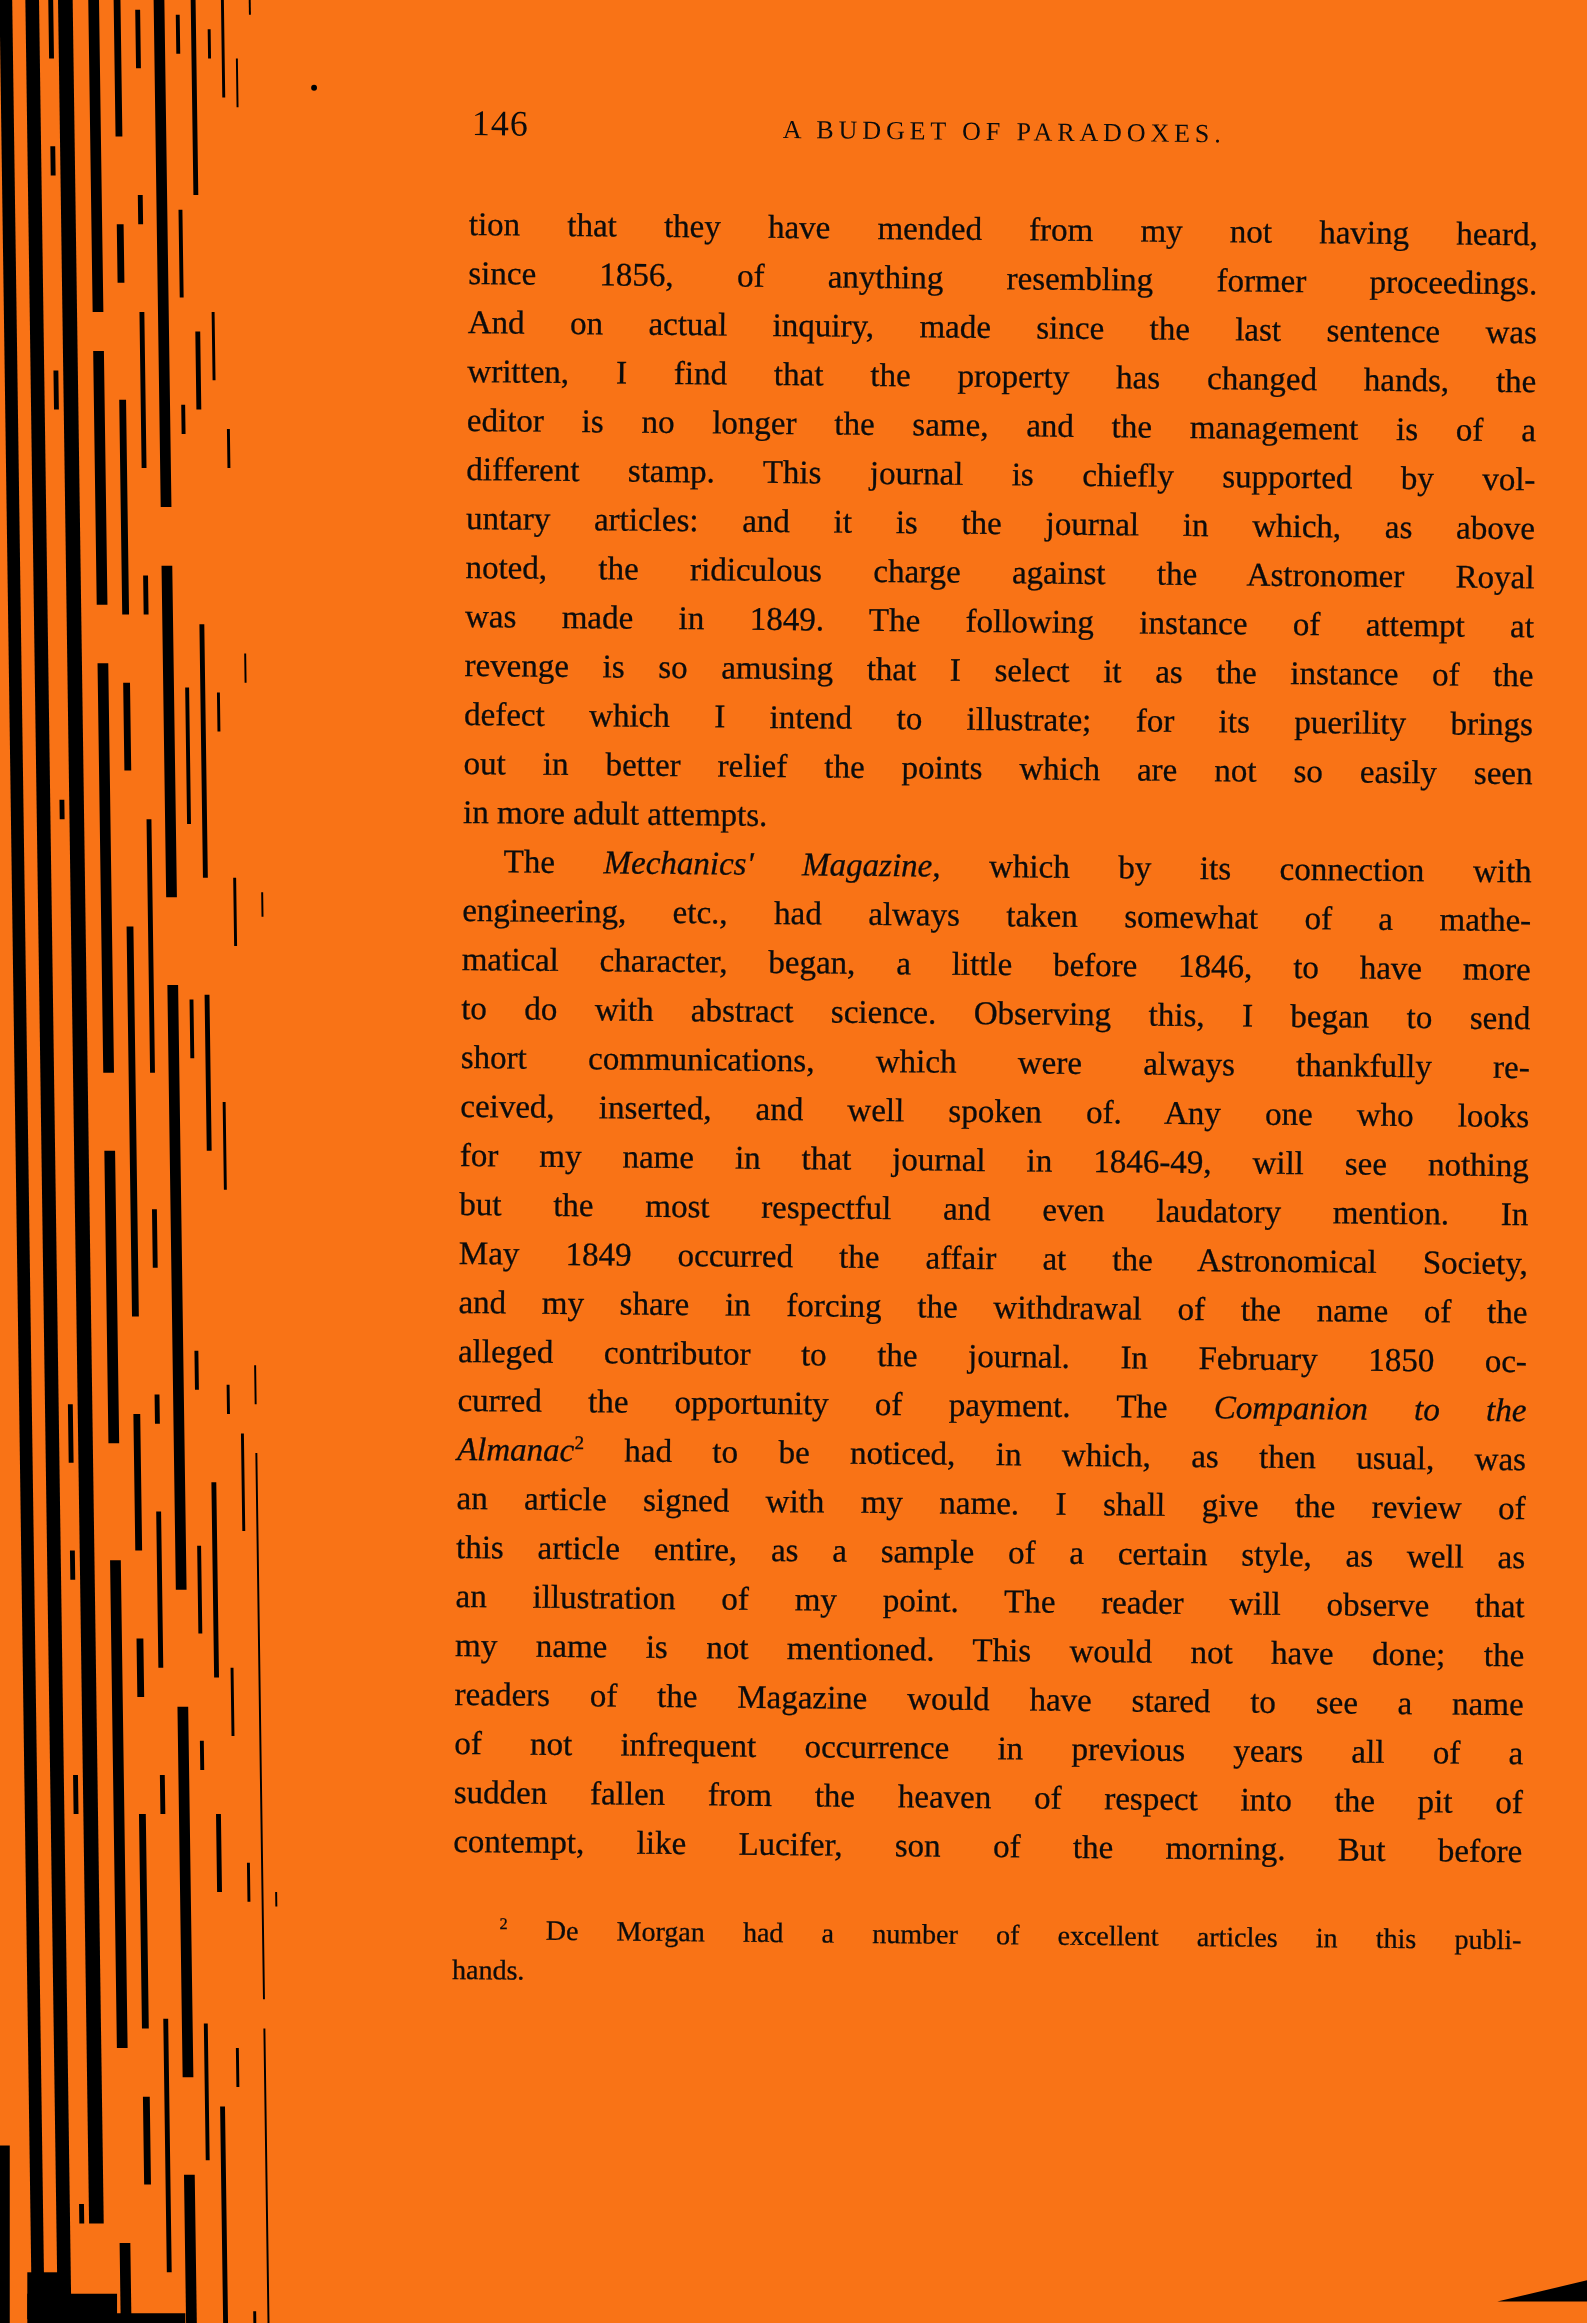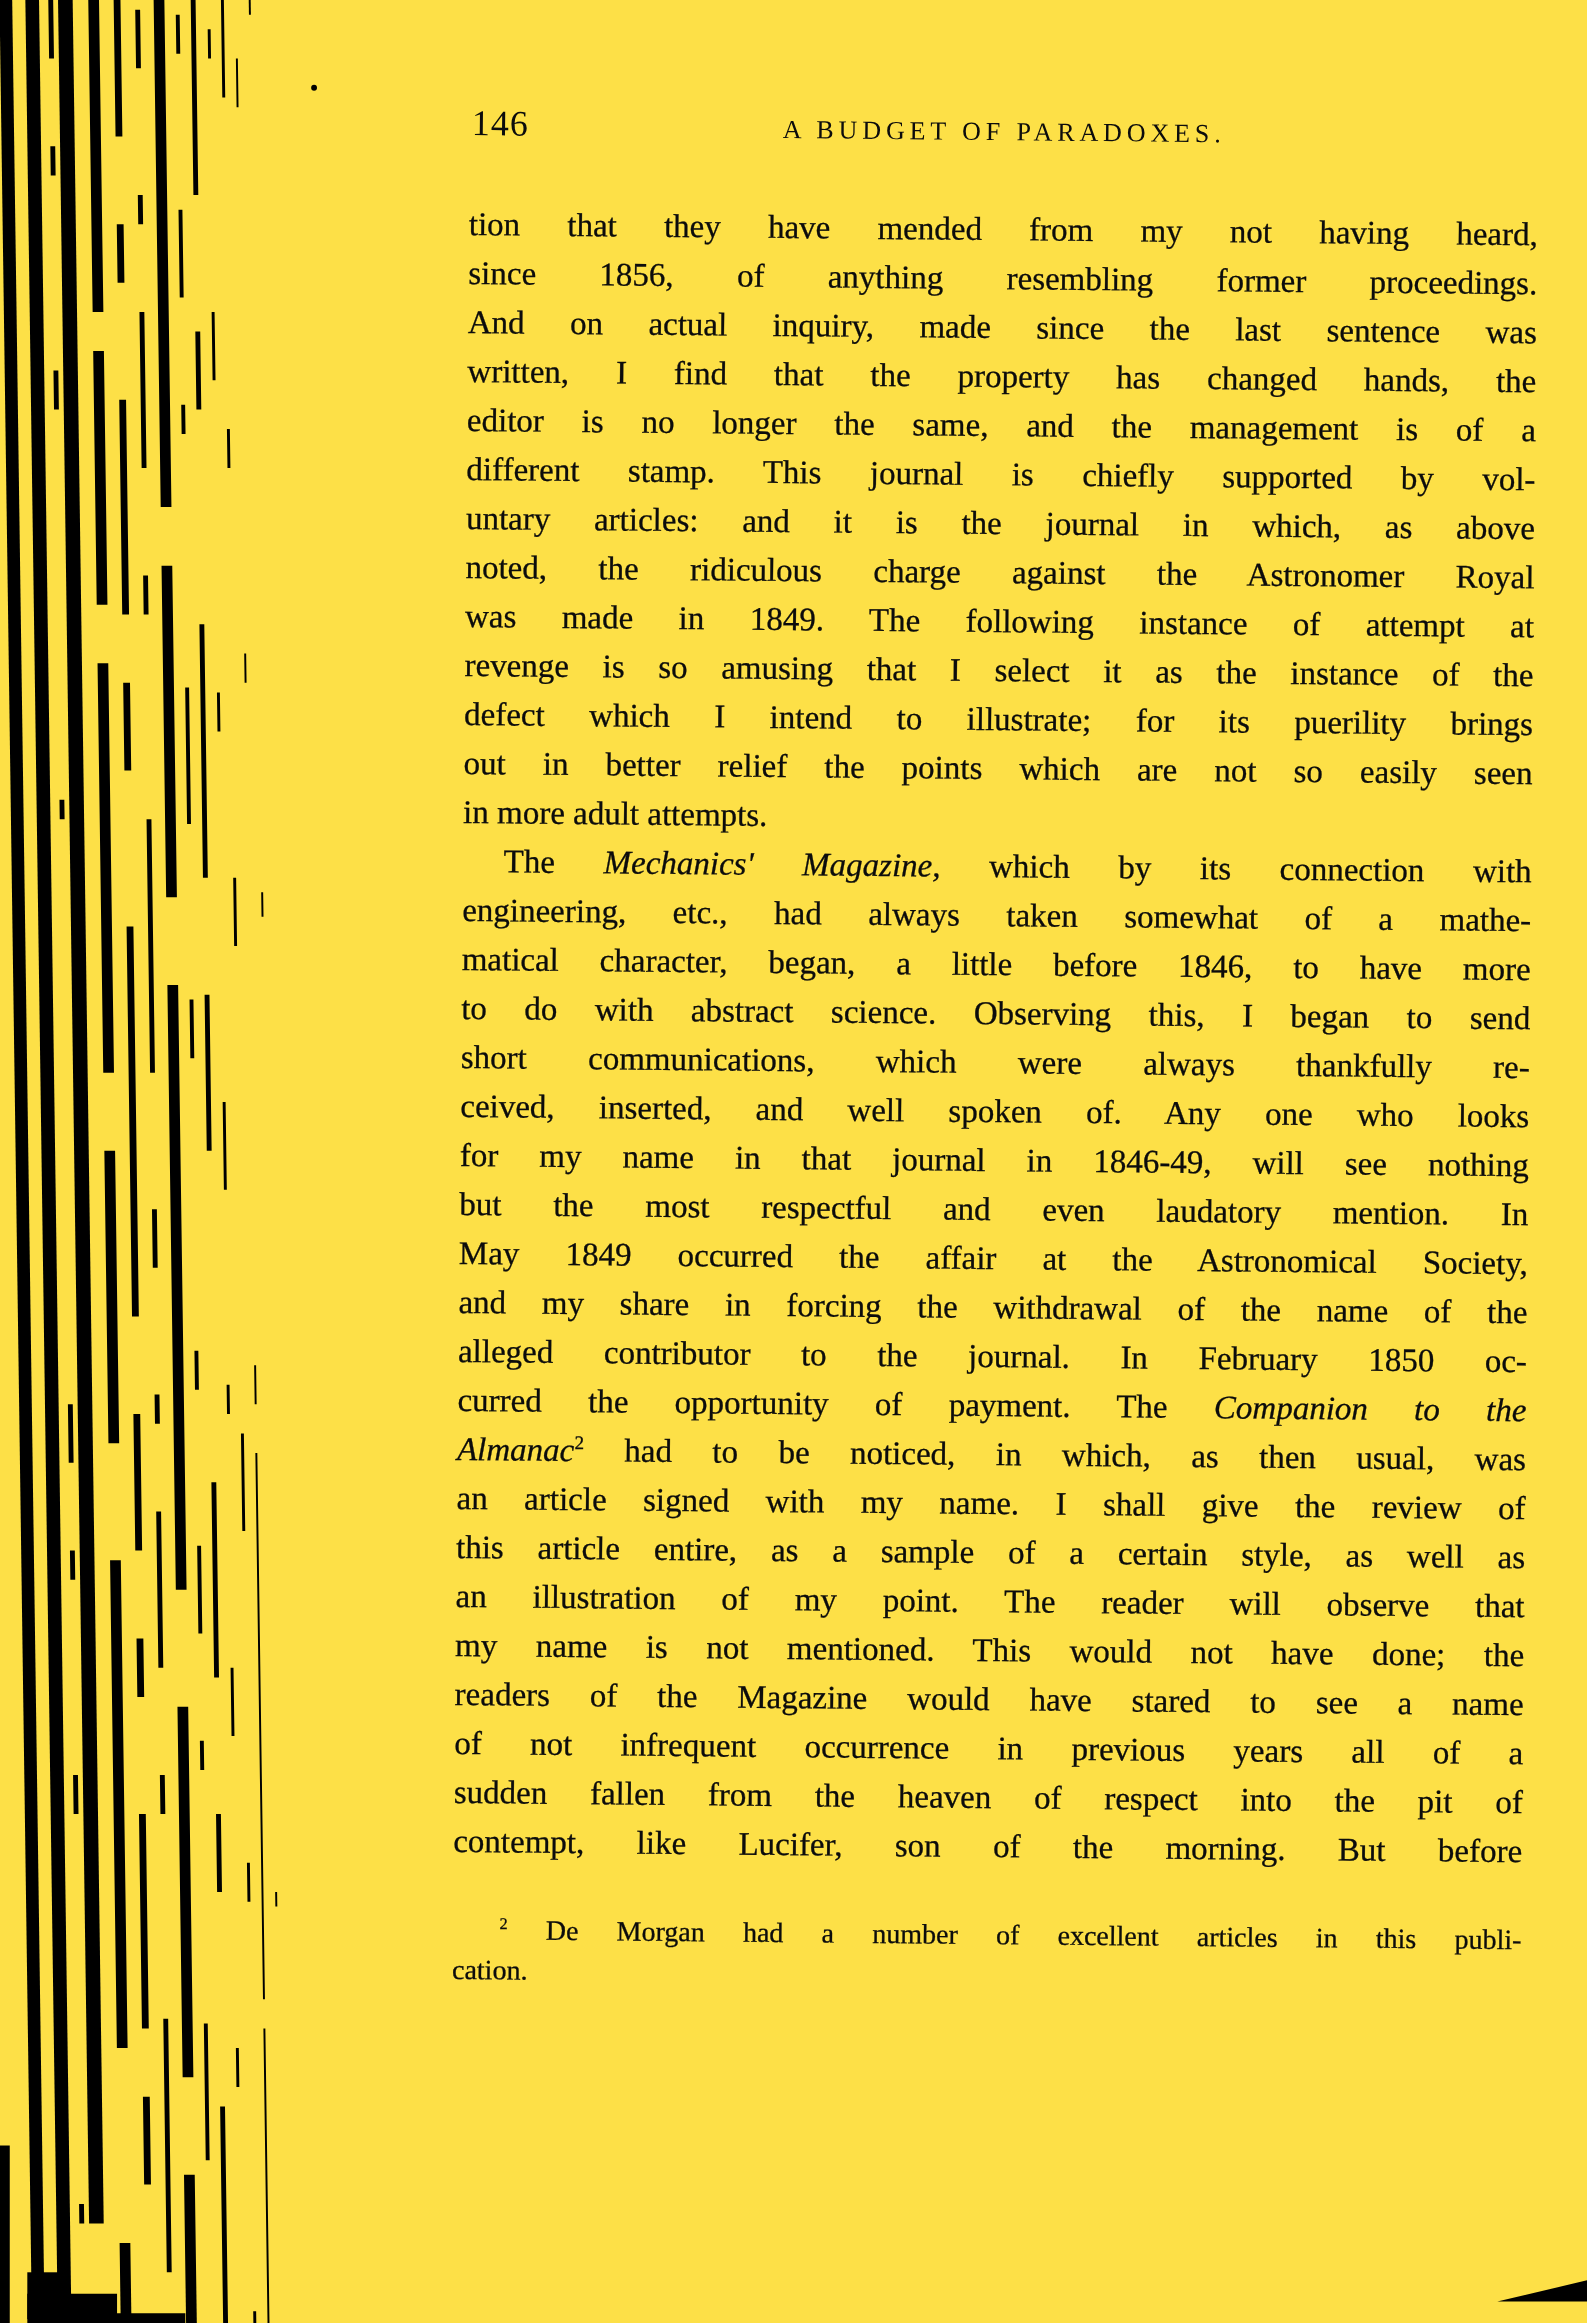--- a/index.html
+++ b/index.html
@@ -1,20 +1,20 @@
 <!DOCTYPE html>
 <html><head>
 <meta charset="utf-8">
 <style>
   html, body { margin: 0; padding: 0; }
   .page {
     position: relative;
     width: 1588px;
     height: 2323px;
-    background: #fde047;
+    background: #f97316;
     overflow: hidden;
     font-family: "Liberation Serif", serif;
     color: #0c0c0c;
   }
   .artifact-svg {
     position: absolute;
     left: 0; top: 0;
     width: 1588px; height: 2323px;
     pointer-events: none;
   }
@@ -141,18 +141,18 @@
         <div class="line"><span>an illustration of my point. The reader will observe that</span></div>
         <div class="line"><span>my name is not mentioned. This would not have done; the</span></div>
         <div class="line"><span>readers of the Magazine would have stared to see a name</span></div>
         <div class="line"><span>of not infrequent occurrence in previous years all of a</span></div>
         <div class="line"><span>sudden fallen from the heaven of respect into the pit of</span></div>
         <div class="line"><span>contempt, like Lucifer, son of the morning. But before</span></div>
       </div>
 
     <div class="footnote" id="footnote">
         <div class="line indent"><sup>2</sup><span> De Morgan had a number of excellent articles in this publi-</span></div>
-        <div class="line para-end"><span>cation.</span></div>
+        <div class="line para-end"><span>hands.</span></div>
       </div>
   </div>
 
 </div>
 
 
 </body></html>

